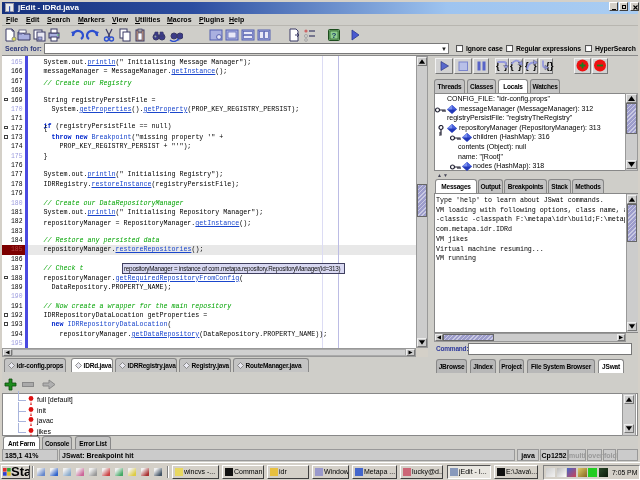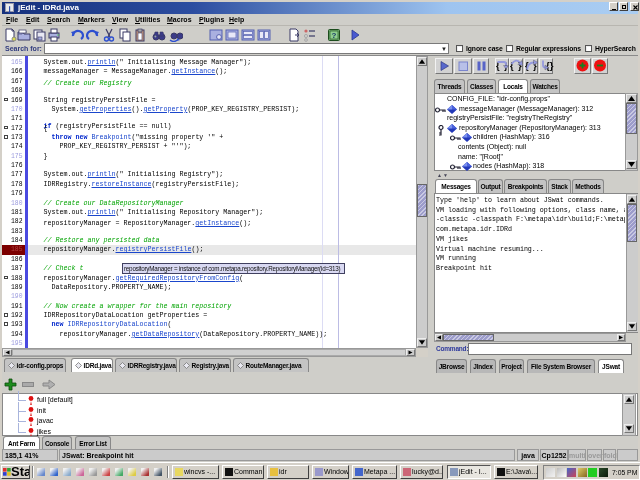--- a/index.html
+++ b/index.html
@@ -237,21 +237,21 @@
 <div class="ln" style="top:134.2px">179</div>
 <div class="ln hl" style="top:143.5px">180</div>
 <div class="cl" style="top:142.5px">    <span class="c">// Create our DataRepositoryManager</span></div>
 <div class="ln" style="top:152.9px">181</div>
 <div class="cl" style="top:151.9px">    System.out.<span class="m">println</span>(" Initialising Repository Manager");</div>
 <div class="ln" style="top:162.3px">182</div>
 <div class="cl" style="top:163px">    repositoryManager = RepositoryManager.<span class="m">getInstance</span>();</div>
 <div class="ln" style="top:171.7px">183</div>
 <div class="ln" style="top:181.0px">184</div>
 <div class="cl" style="top:180.0px">    <span class="c">// Restore any persisted data</span></div>
-<div class="cl" style="top:189.4px">    repositoryManager.<span class="rm">registryPersistFile</span>();</div>
+<div class="cl" style="top:189.4px">    repositoryManager.<span class="rm">restoreRepositories</span>();</div>
 <div class="ln" style="top:199.8px">186</div>
 <div class="ln" style="top:209.1px">187</div>
 <div class="cl" style="top:208.1px">    <span class="c">// Check t</span></div>
 <div class="ln" style="top:218.5px">188</div>
 <div class="cl" style="top:217.5px">    repositoryManager.<span class="m">getRequiredRepositoryFromConfig</span>(</div>
 <div class="fold" style="top:219.5px"></div>
 <div class="ln" style="top:227.9px">189</div>
 <div class="cl" style="top:226.9px">      DataRepository.PROPERTY_NAME);</div>
 <div class="ln hl" style="top:237.2px">190</div>
 <div class="ln" style="top:246.6px">191</div>
@@ -449,21 +449,20 @@
     <div class="tab" style="left:114px;top:123px;width:23px">Stack</div>
     <div class="tab" style="left:138px;top:123px;width:32px">Methods</div>
     <div style="position:absolute;left:0;top:137px;width:204px;height:140px;background:#fff;border:1px solid #888"></div>
     <div style="position:absolute;left:2px;top:140.0px;font-family:'Liberation Mono',monospace;font-size:6.67px;color:#000;white-space:nowrap;overflow:hidden;width:189px">Type 'help' to learn about JSwat commands.</div>
     <div style="position:absolute;left:2px;top:149.7px;font-family:'Liberation Mono',monospace;font-size:6.67px;color:#000;white-space:nowrap;overflow:hidden;width:189px">VM loading with following options, class name, an</div>
     <div style="position:absolute;left:2px;top:159.4px;font-family:'Liberation Mono',monospace;font-size:6.67px;color:#000;white-space:nowrap;overflow:hidden;width:189px">-classic -classpath F:\metapa\idr\build;F:\metapa</div>
     <div style="position:absolute;left:2px;top:169.1px;font-family:'Liberation Mono',monospace;font-size:6.67px;color:#000;white-space:nowrap;overflow:hidden;width:189px">com.metapa.idr.IDRd</div>
     <div style="position:absolute;left:2px;top:178.8px;font-family:'Liberation Mono',monospace;font-size:6.67px;color:#000;white-space:nowrap;overflow:hidden;width:189px">VM jikes</div>
     <div style="position:absolute;left:2px;top:188.5px;font-family:'Liberation Mono',monospace;font-size:6.67px;color:#000;white-space:nowrap;overflow:hidden;width:189px">Virtual machine resuming...</div>
     <div style="position:absolute;left:2px;top:198.2px;font-family:'Liberation Mono',monospace;font-size:6.67px;color:#000;white-space:nowrap;overflow:hidden;width:189px">VM running</div>
-    <div style="position:absolute;left:2px;top:207.9px;font-family:'Liberation Mono',monospace;font-size:6.67px;color:#000;white-space:nowrap;overflow:hidden;width:189px">Breakpoint hit</div>
     <div style="position:absolute;left:192px;top:138px;width:12px;height:138px;background:#ccc;border-left:1px solid #999"></div>
     <div class="sbtn" style="left:193px;top:139px;width:10px;height:9px">
       <svg width="8" height="7" viewBox="0 0 9 7" style="margin:0 auto;display:block">
         <path d="M4.5 1 L8 6 L1 6 Z" fill="#000"></path>
       </svg>
     </div>
     <div class="thumb" style="position:absolute;left:193px;top:148px;width:10px;height:38px"></div>
     <div class="sbtn" style="left:193px;top:266px;width:10px;height:9px">
       <svg width="8" height="7" viewBox="0 0 9 7" style="margin:0 auto;display:block">
         <path d="M4.5 6 L8 1 L1 1 Z" fill="#000"></path>

